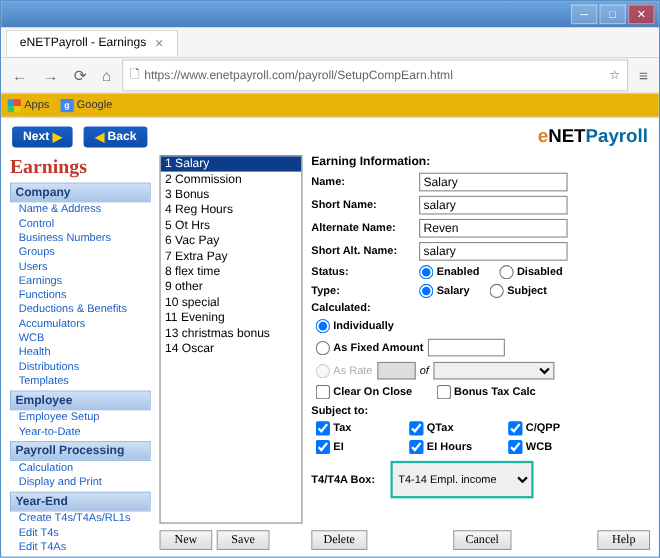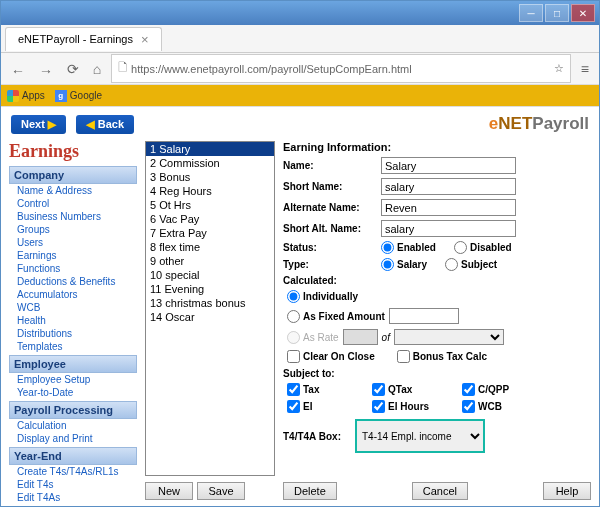--- a/index.html
+++ b/index.html
@@ -17,35 +17,35 @@
 .bkbar { background: #eab308; height: 22px; display: flex; align-items: center; padding: 0 6px; gap: 10px; border-bottom: 1px solid #ddd; font-size: 10px; }
 .bkitem { display: flex; align-items: center; gap: 3px; color: #333; cursor: pointer; }
 .bkicon { width: 12px; height: 12px; display: inline-block; }
 .bkicon.apps { background: conic-gradient(#e74c3c 0 25%, #f1c40f 0 50%, #2ecc71 0 75%, #3498db 0); border-radius: 2px; }
 .bkicon.google { background: #4285f4; color: #fff; font-size: 8px; font-weight: bold; text-align: center; line-height: 12px; }
 .content { height: calc(507px - 24px - 28px - 32px - 22px); overflow: hidden; }
 .headerbar { height: 34px; display: flex; align-items: center; padding: 0 10px; gap: 10px; }
 .navbtn { background: linear-gradient(to bottom, #1a5fc4, #0d4da8); color: #fff; font-weight: bold; padding: 3px 10px; border-radius: 3px; cursor: pointer; font-size: 11px; display: flex; align-items: center; gap: 3px; }
 .logo { margin-left: auto; font-weight: bold; font-size: 17px; }
 .logo .e { color: #e67e22; }
-.logo .net { color: #a16207; }
-.logo .pay { color: #737373; }
+.logo .net { color: #000000; }
+.logo .pay { color: #0369a1; }
 .main { display: flex; height: calc(100% - 34px); padding: 0 8px 8px 8px; gap: 8px; }
 .sidebar { width: 128px; }
 .page-title { color: #c0392b; font-family: 'Times New Roman', serif; font-size: 18px; font-weight: bold; margin-bottom: 4px; }
 .menu-section { margin-bottom: 2px; }
 .menu-header { background: linear-gradient(to bottom, #d0e0f5, #a8c4e8); font-weight: bold; color: #1a3f7a; padding: 2px 4px; font-size: 11px; border: 1px solid #9ab8dd; cursor: pointer; }
 .menu-items { }
 .menu-item { color: #1a5fc4; font-size: 10px; padding: 1px 0 1px 8px; cursor: pointer; }
 .center-col { width: 130px; display: flex; flex-direction: column; }
 .col-label { font-weight: bold; font-size: 11px; margin-bottom: 4px; }
 .earnings-list { border: 1px solid #888; flex: 1; overflow-y: auto; font-size: 11px; min-height: 50px; }
 .list-item { padding: 1px 4px; cursor: pointer; }
 .list-item.selected { background: #0d3d8a; color: #fff; }
-.btnrow { display: flex; gap: 4px; margin-top: 6px; justify-content: center; }
+.btnrow { display: flex; gap: 4px; margin-top: 6px; justify-content: center; font-family: Liberation Serif, serif; }
 .earnings-list + .btnrow { justify-content: flex-start; }
 .form-col .btnrow { justify-content: space-between; }
 .btn { background: linear-gradient(to bottom, #f5f5f5, #ddd); border: 1px solid #999; padding: 2px 10px; font-size: 11px; cursor: pointer; min-width: 48px; text-align: center; }
 .form-col { flex: 1; display: flex; flex-direction: column; }
 .form-body { flex: 1; }
 .form-row { display: flex; align-items: center; margin-bottom: 4px; }
 .form-label { width: 98px; font-weight: bold; font-size: 10px; }
 .form-input { border: 1px solid #888; padding: 1px 3px; font-size: 11px; width: 135px; height: 17px; }
 .radio-group { display: flex; gap: 18px; }
 .radio-item, .check-item { display: flex; align-items: center; gap: 3px; font-size: 10px; font-weight: bold; }

